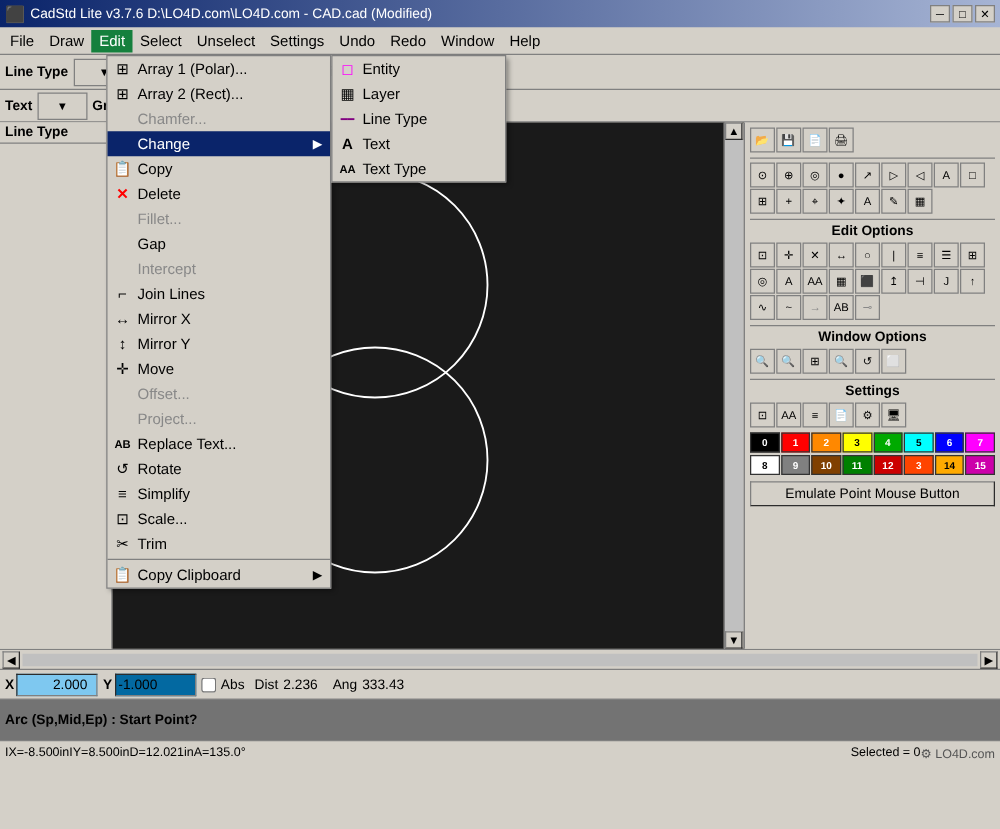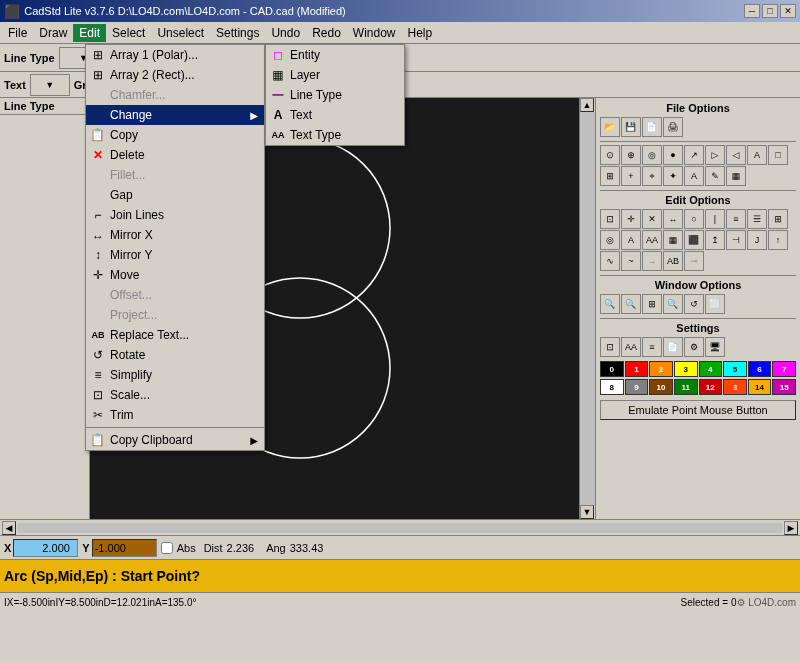--- a/index.html
+++ b/index.html
@@ -197,37 +197,37 @@
       padding: 0 4px;
       gap: 4px;
       font-size: 11px;
     }
     .status-field {
       display: flex; align-items: center; gap: 2px;
     }
     .status-input {
       width: 60px; height: 18px;
       border: 1px inset #808080;
-      background: #a16207;
+      background: #0369a1;
       font-size: 11px;
       padding: 0 2px;
     }
     .status-checkbox {
       width: 12px; height: 12px;
     }
 
     
     #command-bar {
-      background: #eab308;
+      background: #737373;
       border-top: 1px solid #808080;
       height: 20px;
       display: flex;
       align-items: center;
       padding: 16px 4px;
-      font-size: 14px;
+      font-size: 11px;
       font-weight: bold;
     }
 
     
     #info-bar {
       background: #d4d0c8;
       height: 20px;
       display: flex;
       align-items: center;
       padding: 0 4px;
@@ -373,21 +373,20 @@
 
     <div style="position:absolute; right:0; top:0; width:16px; height:100%; background:#d4d0c8; border-left:1px solid #808080; display:flex; flex-direction:column;">
       <div style="width:14px; height:14px; background:#d4d0c8; border:1px outset #808080; display:flex; align-items:center; justify-content:center; font-size:9px;">▲</div>
       <div style="flex:1; background:#c0c0c0;"></div>
       <div style="width:14px; height:14px; background:#d4d0c8; border:1px outset #808080; display:flex; align-items:center; justify-content:center; font-size:9px;">▼</div>
     </div>
   </div>
 
   <div id="right-panel">
     
-    <div class="panel-section-title">File Options</div>
     <div class="icon-grid">
       <div class="icon-btn">📂</div>
       <div class="icon-btn">💾</div>
       <div class="icon-btn">📄</div>
       <div class="icon-btn">🖨</div>
     </div>
     <div class="panel-divider"></div>
 
     
     <div class="icon-grid">
@@ -553,20 +552,24 @@
     Delete
   </div>
   <div class="dropdown-item disabled">
     <span class="item-icon"></span>
     Fillet...
   </div>
   <div class="dropdown-item">
     <span class="item-icon"></span>
     Gap
   </div>
+  <div class="dropdown-item disabled">
+    <span class="item-icon"></span>
+    Intercept
+  </div>
   <div class="dropdown-item">
     <span class="item-icon">⌐</span>
     Join Lines
   </div>
   <div class="dropdown-item">
     <span class="item-icon">↔</span>
     Mirror X
   </div>
   <div class="dropdown-item">
     <span class="item-icon">↕</span>

